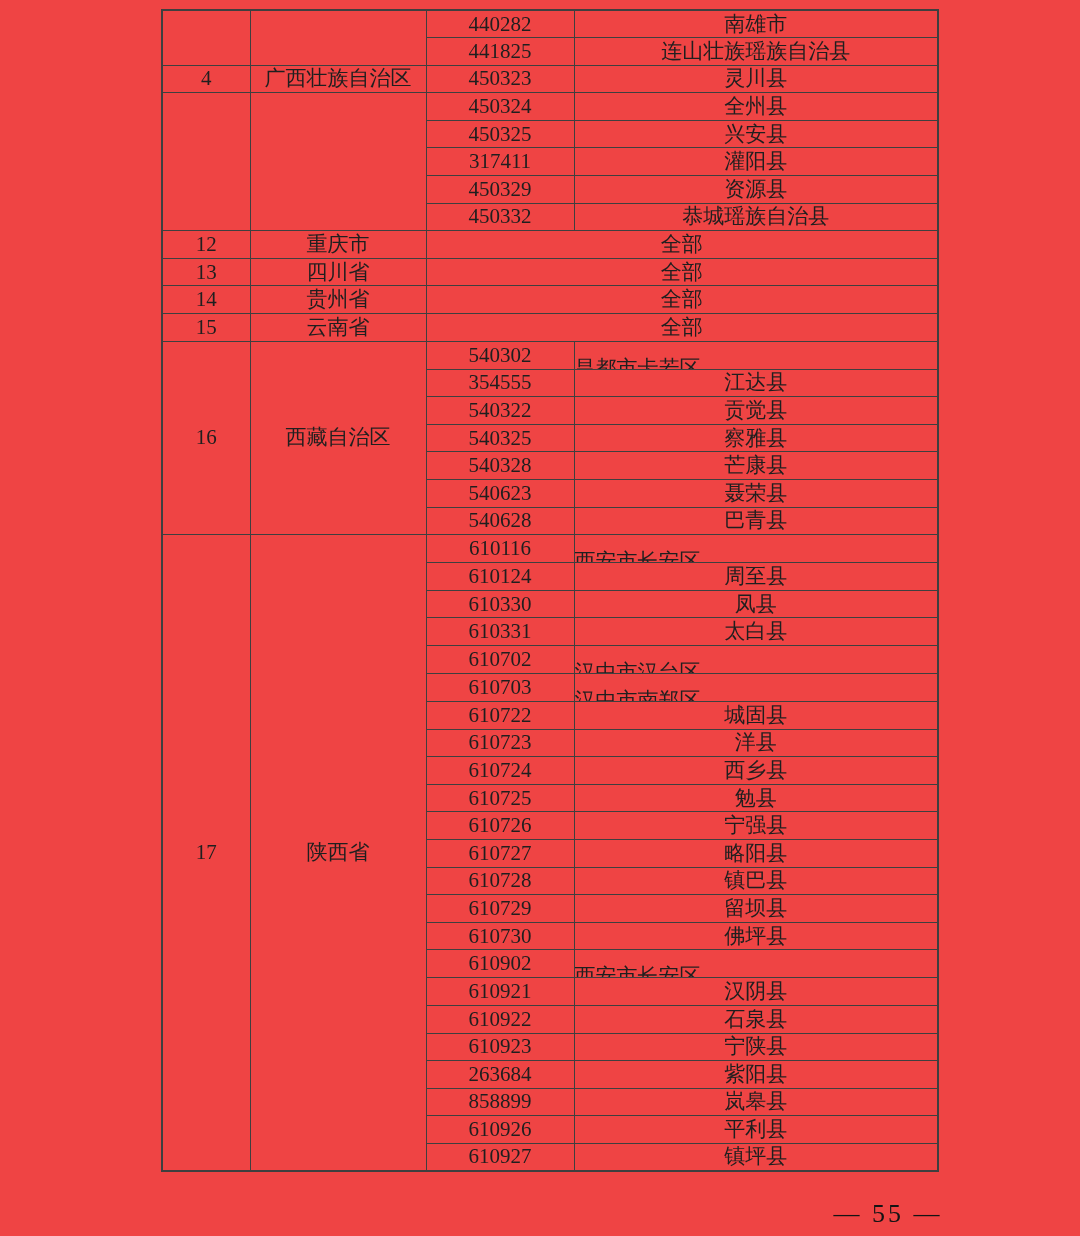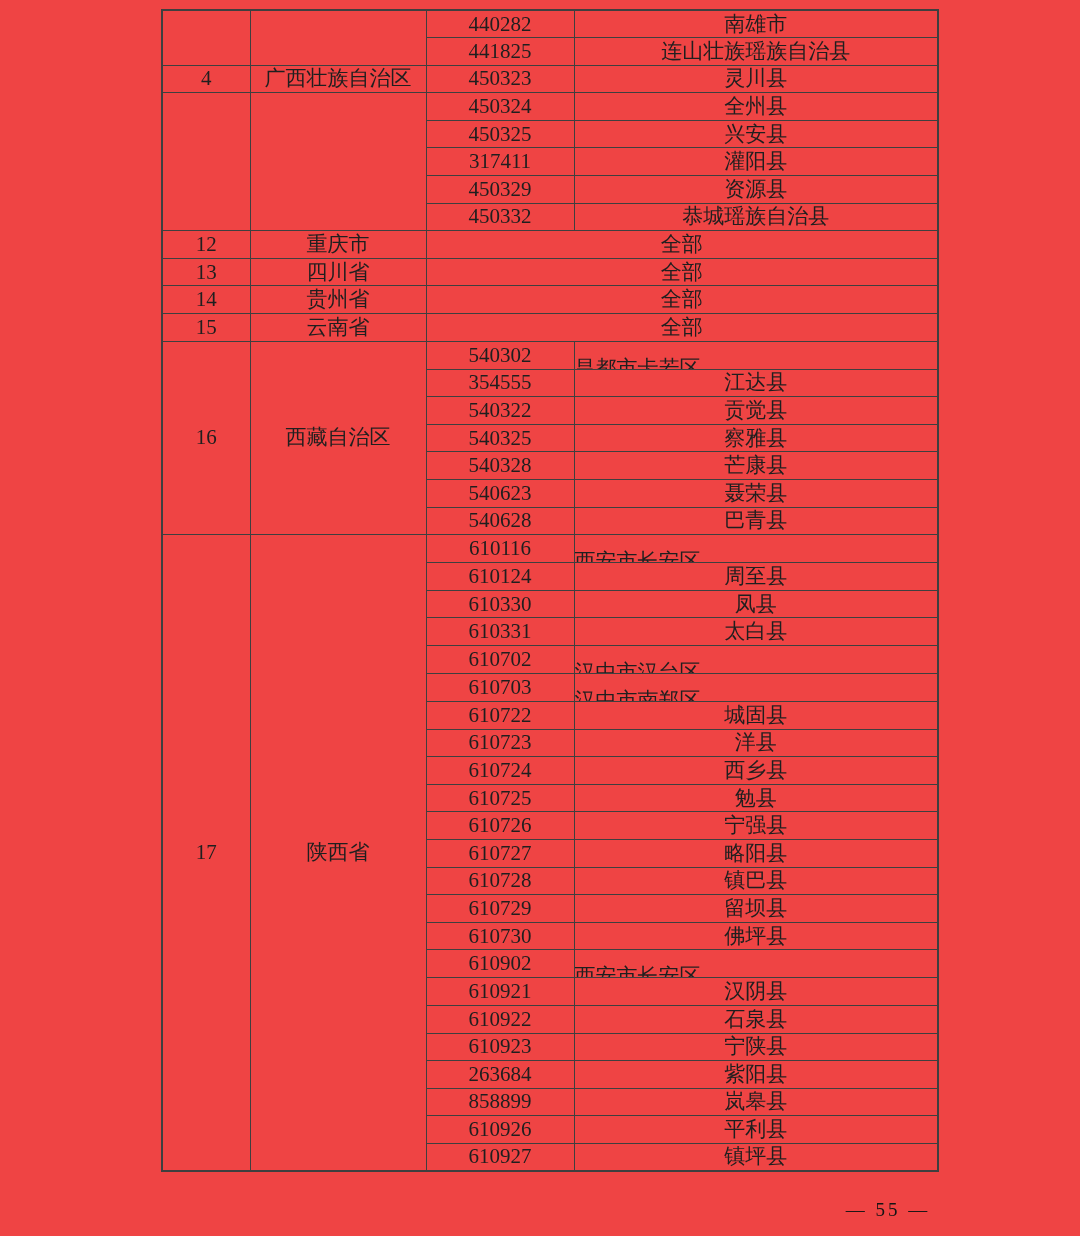--- a/index.html
+++ b/index.html
@@ -48,21 +48,21 @@
     bottom: -10px;
     text-align: left;
     line-height: 21px;
   }
   .pagenum {
     position: absolute;
     left: 826px;
     top: 1199px;
     width: 124px;
     text-align: center;
-    font-size: 19px;
+    font-size: 26px;
     letter-spacing: 3px;
     color: #141414;
     white-space: nowrap;
   }
 </style>
 </head>
 <body>
 
 <div class="page">
   <table class="grid">

